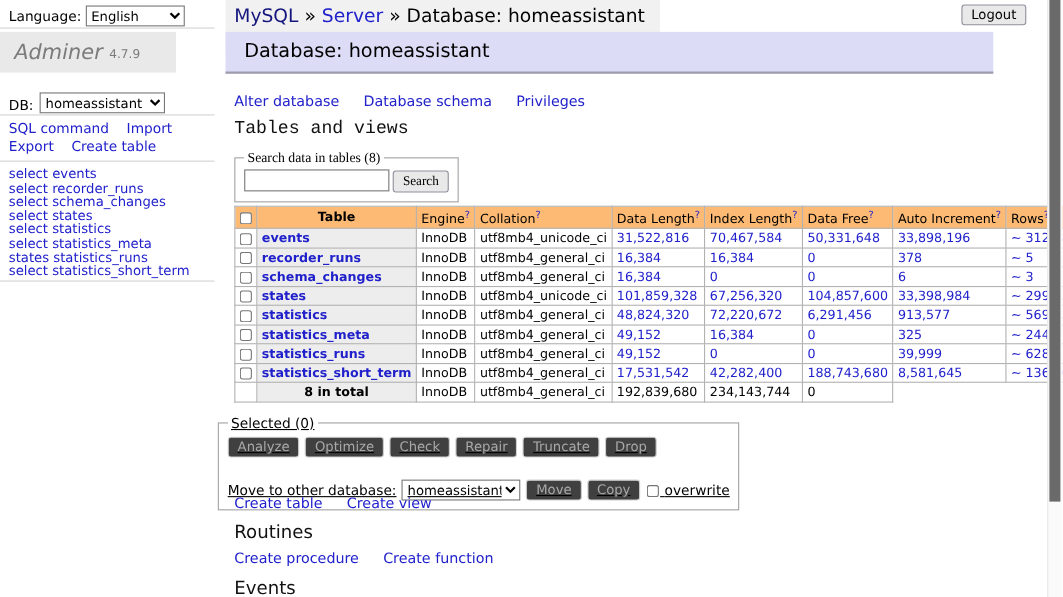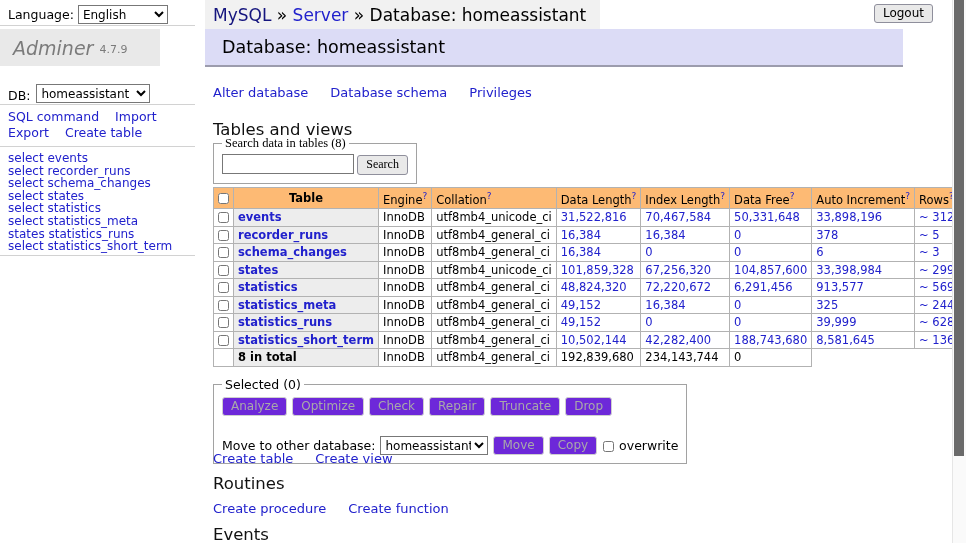--- a/index.html
+++ b/index.html
@@ -17,47 +17,47 @@
   .app-version{font-size:11px;color:#7b7b7b;margin-left:6px;margin-top:4px;}
   .db-row{position:absolute;left:8px;top:84px;display:flex;align-items:flex-end;gap:6px;font-size:12.5px;}
   .db-row select{width:114px;}
   .sidebar-actions{position:absolute;left:8px;top:109px;width:176px;display:flex;flex-wrap:wrap;column-gap:16px;row-gap:1px;font-size:12.5px;}
   .sidebar-table-list{position:absolute;left:8px;top:152px;display:flex;flex-direction:column;font-size:12px;}
   .sidebar-table-list a{line-height:12.6px;}
   
   .breadcrumb{position:absolute;left:205px;top:0;background:#f1f1f1;padding:5px 14px 20px 8px;font-size:17px;white-space:nowrap;}
   .logout-btn{position:absolute;right:33px;top:4px;}
   button{font-size:12px;font-family:inherit;padding:1px 8px 2px;background:#e9e9e9;border:1px solid #8f8f9c;border-radius:3px;color:#000;}
-  button[disabled]{color:#a9a9a9;background:#6d28d9;border-color:#cfcfcf;}
+  button[disabled]{color:#a9a9a9;background:#404040;border-color:#cfcfcf;}
   .title-bar{position:absolute;left:205px;top:29px;width:681px;height:36px;background:#dcdcf6;border-bottom:2px solid #9c9cad;line-height:36px;padding-left:17px;font-size:17.5px;}
   .db-links{position:absolute;left:213px;top:85px;display:flex;gap:22px;font-size:13px;}
   .h3{position:absolute;left:213px;font-size:16.5px;font-weight:normal;color:#111;}
-  .h3-tables{top:120px;}
+  .h3-tables{top:107px;font-family:Liberation Mono, monospace;}
   .h3-routines{top:474px;}
   .h3-events{top:525px;}
   fieldset{border:1px solid #a2a2a2;margin:0;padding:3px 8px 8px;}
   legend{font-size:12.5px;padding:0 3px;}
   .search-fieldset{position:absolute;left:213px;top:136px;font-family:Liberation Serif, serif;}
   .search-fieldset input[type=text]{width:126px;height:16px;border:1px solid #777;font-size:12px;font-family:inherit;}
-  .selected-fieldset{position:absolute;left:213px;top:377px;width:388px;}
+  .selected-fieldset{position:absolute;left:198px;top:377px;width:388px;text-decoration:underline;}
   .sel-buttons{display:flex;gap:5px;margin-top:2px;}
   .move-row{display:flex;align-items:center;gap:5px;margin-top:20px;font-size:12.5px;white-space:nowrap;}
   .move-row select{width:108px;}
   .create-links{position:absolute;left:213px;top:451px;display:flex;gap:22px;}
   .routine-links{position:absolute;left:213px;top:501px;display:flex;gap:22px;}
   
   .tables-table{position:absolute;left:213px;top:187px;border-collapse:collapse;font-size:11.5px;}
   .tables-table td,.tables-table th{border:1px solid #b2b2b2;padding:1px 4px;white-space:nowrap;line-height:14.5px;}
   .tables-table thead td,.tables-table thead th{background:#fdba74;font-weight:normal;text-align:left;}
   .tables-table thead th.h-name{font-weight:bold;text-align:center;min-width:110px;}
   .tables-table tbody th.name{background:#ededed;text-align:left;font-weight:bold;}
   .tables-table td.check{width:14px;text-align:center;padding:1px 3px;}
   .tables-table td.num{color:#2121cc;min-width:58px;margin-left:16px;}
   .tables-table tr.total td.num{color:#000;}
-  .tables-table tr.total th.name{font-weight:bold;}
+  .tables-table tr.total th.name{font-weight:bold;text-align:center;}
   .tables-table td.noborder{border:none;background:#fff;}
   sup.help{font-size:9px;color:#2121cc;cursor:pointer;}
   input[type=checkbox]{width:11px;height:11px;margin:1px;vertical-align:middle;}
   
   .scroll-track{position:absolute;right:0;top:0;width:14px;height:543px;background:#fafafa;border-left:1px solid #e6e6e6;box-sizing:border-box;}
   .scroll-thumb{position:absolute;right:2px;top:0;width:10px;height:456px;background:#6a6a6a;}
 </style>
 </head>
 <body>
 
@@ -217,21 +217,21 @@
           <td class="num c-index_length">0</td>
           <td class="num c-data_free">0</td>
           <td class="num c-auto_increment">39,999</td>
           <td class="num c-rows">~ 628</td>
         </tr>
         <tr>
           <td class="check"><input type="checkbox" style=""></td>
           <th class="name"><a class="lnk">statistics_short_term</a></th>
           <td class="c-engine">InnoDB</td>
           <td class="c-collation">utf8mb4_general_ci</td>
-          <td class="num c-data_length">10,502,144</td>
+          <td class="num c-data_length">17,531,542</td>
           <td class="num c-index_length">42,282,400</td>
           <td class="num c-data_free">188,743,680</td>
           <td class="num c-auto_increment">8,581,645</td>
           <td class="num c-rows">~ 136,108</td>
         </tr>
         <tr class="total">
           <td class="check"></td>
           <th class="name">8 in total</th>
           <td class="c-engine">InnoDB</td>
           <td class="c-collation">utf8mb4_general_ci</td>

